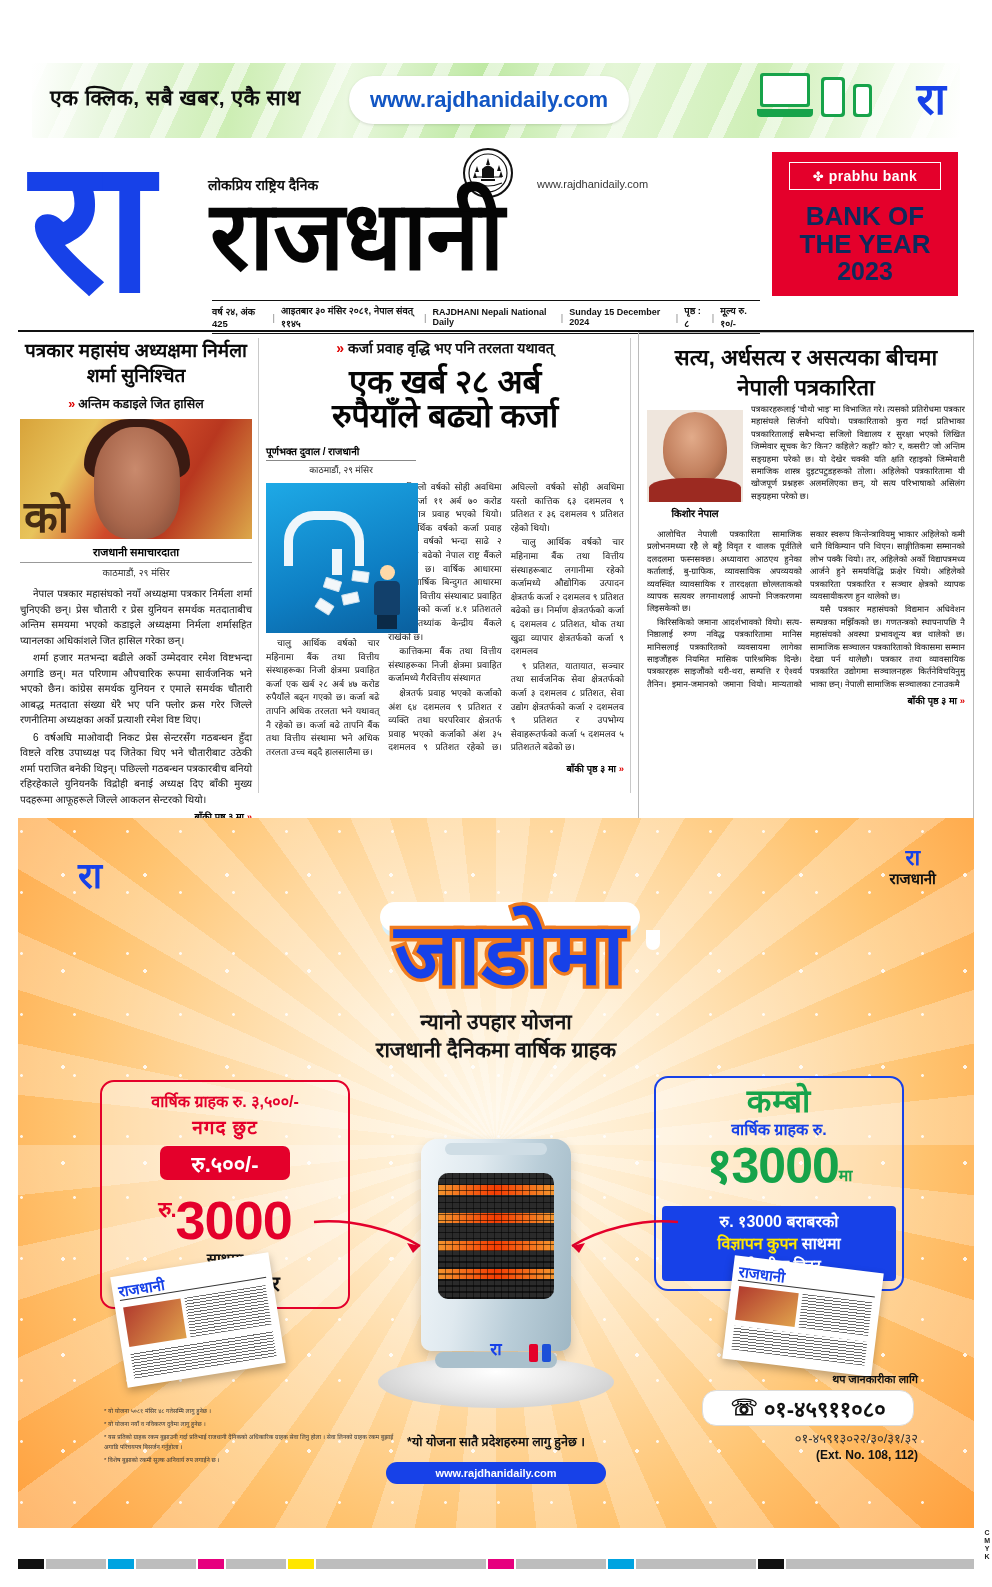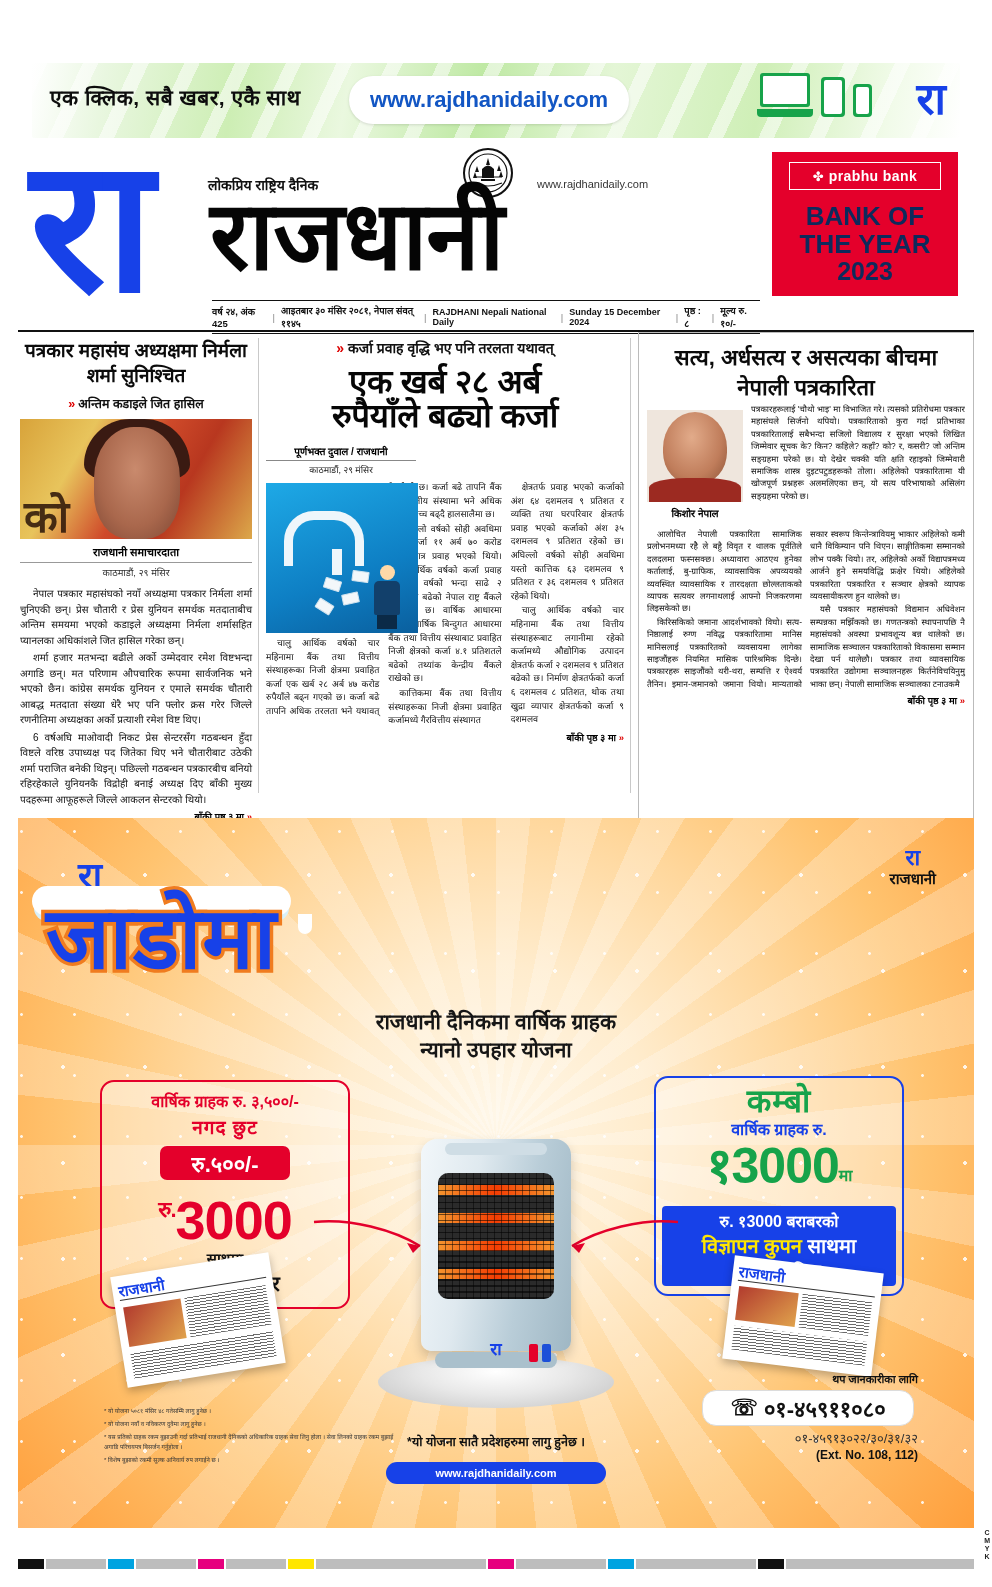--- a/index.html
+++ b/index.html
@@ -69,21 +69,21 @@
   .cap-sub{text-align:center;font-size:9.5px;color:#333;margin-top:3px;}
   .body-l{margin-top:7px;font-size:10px;line-height:15.5px;text-align:justify;color:#111;}
   .body-l p{margin:0 0 2px 0;text-indent:13px;}
   .contin{text-align:right;font-size:9.5px;font-weight:bold;margin-top:3px;}
   .contin .arw{color:#d00;}
 
   .kick-c{font-size:14px;font-weight:bold;text-align:center;color:#111;}
   .kick-c .arw{color:#d00;margin-right:4px;}
   .hl-c{font-size:33px;line-height:40px;font-weight:bold;text-align:center;color:#060606;margin-top:5px;letter-spacing:-.3px;}
   .byline-wrap{margin-top:8px;width:150px;}
-  .byline{font-size:10px;font-weight:bold;text-align:center;border-bottom:1px solid #888;padding-bottom:2px;}
+  .byline{font-size:10px;font-weight:bold;text-align:left;border-bottom:1px solid #888;padding-bottom:2px;}
   .byplace{font-size:9px;text-align:center;margin-top:2px;color:#222;}
   .c-cols{margin-top:5px;column-count:3;column-gap:9px;font-size:9px;line-height:13.6px;text-align:justify;color:#111;}
   .c-cols p{margin:0 0 1px 0;text-indent:11px;}
   .art-img{width:152px;height:150px;background:linear-gradient(160deg,#1ea9e6 0%,#0e7fc4 60%,#0a5f9e 100%);position:relative;overflow:hidden;
       float:left;margin:2px 8px 4px 0;}
   .art-img .tap{position:absolute;left:18px;top:28px;width:62px;height:46px;border:9px solid #eef6fb;border-radius:30px 30px 0 0;border-bottom:0;}
   .art-img .spout{position:absolute;left:66px;top:66px;width:10px;height:26px;background:#eef6fb;}
   .art-img .bill{position:absolute;width:15px;height:9px;background:#f3f7fa;border:1px solid #cfe2ee;border-radius:1px;}
   .art-img .person{position:absolute;right:16px;bottom:6px;width:30px;height:62px;}
   .art-img .person .hd{width:15px;height:15px;border-radius:50%;background:#ffd9a8;margin:0 auto;}
@@ -107,21 +107,21 @@
   .ad .rays{position:absolute;left:50%;top:46%;width:1500px;height:1500px;transform:translate(-50%,-50%);
      background:repeating-conic-gradient(from 0deg, rgba(255,255,255,.34) 0deg 6deg, rgba(255,255,255,0) 6deg 12deg);opacity:.75;}
   .ad .snow{position:absolute;inset:0;background-image:
      radial-gradient(circle,#fff 1.6px,transparent 2px),radial-gradient(circle,#fff 1.2px,transparent 1.6px);
      background-size:82px 96px,53px 61px;background-position:4px 9px,30px 44px;opacity:.85;}
   .ad-logo-l{position:absolute;left:60px;top:32px;font-size:36px;color:#1741e8;font-weight:bold;}
   .ad-logo-r{position:absolute;right:38px;top:30px;text-align:center;}
   .ad-logo-r .r1{font-size:22px;color:#1741e8;font-weight:bold;line-height:20px;}
   .ad-logo-r .r2{font-size:15px;font-weight:bold;color:#111;}
 
-  .jado-wrap{position:absolute;left:0;right:0;top:72px;text-align:left;padding-left:28px;}
+  .jado-wrap{position:absolute;left:0;right:0;top:88px;text-align:center;padding-left:28px;}
   .jado{display:inline-block;position:relative;font-size:86px;line-height:96px;font-weight:bold;color:#1741e8;
      -webkit-text-stroke:7px #f07c1f;paint-order:stroke fill;letter-spacing:1px;}
   .jado .ice{position:absolute;left:-14px;right:-14px;top:-4px;height:30px;background:#fff;border-radius:16px;
      box-shadow:0 7px 0 -2px #d9f1fb;}
   .jado .ic2{position:absolute;top:24px;height:16px;width:14px;background:#fff;border-radius:0 0 9px 9px;}
   .jado-txt{position:relative;z-index:2;}
   .ad-sub{position:absolute;left:0;right:0;top:190px;text-align:center;font-size:21px;line-height:28px;font-weight:bold;color:#161616;}
 
   .offer-l{position:absolute;left:82px;top:262px;width:250px;border:2px solid #e4002b;border-radius:14px;background:rgba(255,255,255,.35);
      padding:8px 6px 10px;text-align:center;box-sizing:border-box;}
@@ -134,21 +134,21 @@
   .ol-4{font-size:21px;font-weight:bold;color:#111;margin-top:1px;}
 
   .offer-r{position:absolute;right:70px;top:258px;width:250px;border:2px solid #1741e8;border-radius:14px;background:rgba(255,255,255,.35);
      padding:6px 6px 8px;text-align:center;box-sizing:border-box;}
   .or-1{font-size:32px;line-height:34px;font-weight:bold;color:#16a34a;letter-spacing:1px;}
   .or-2{font-size:16px;font-weight:bold;color:#1741e8;}
   .or-big{font-size:50px;line-height:52px;font-weight:bold;color:#16a34a;letter-spacing:-1px;}
   .or-big small{font-size:16px;vertical-align:2px;}
   .or-box{margin-top:4px;background:#1741e8;border-radius:4px;padding:4px 2px 5px;}
   .or-box .b1{font-size:16px;font-weight:bold;color:#fff;}
-  .or-box .b2{font-size:20px;font-weight:bold;color:#fff;}
+  .or-box .b2{font-size:16px;font-weight:bold;color:#fff;}
   .or-box .b2 em{color:#ffe600;font-style:normal;}
   .or-box .b3{font-size:16px;font-weight:bold;color:#fff;}
 
   
   .pedestal{position:absolute;left:50%;transform:translateX(-50%);bottom:120px;width:236px;height:52px;border-radius:50%;
      background:radial-gradient(ellipse at 50% 30%,#ffffff 0%,#e8e8e8 45%,#c2c2c2 100%);}
   .heater{position:absolute;left:50%;transform:translateX(-50%);bottom:144px;width:150px;height:245px;}
   .heater .body{position:absolute;left:0;top:0;width:150px;height:212px;border-radius:16px 16px 10px 10px;
      background:linear-gradient(100deg,#f2f7fa 0%,#dfe9ef 34%,#b9cdd8 66%,#9fb7c4 100%);box-shadow:0 6px 12px rgba(0,0,0,.18);}
   .heater .grill{position:absolute;left:17px;top:34px;width:116px;height:126px;border-radius:10px;background:#2b2b2b;overflow:hidden;}
@@ -312,20 +312,21 @@
             <div class="hd"></div>
               <div class="bd"></div>
               <div class="lg"></div>
           </div>
         </div>
         <p>चालु आर्थिक वर्षको चार महिनामा बैंक तथा वित्तीय संस्थाहरूका निजी क्षेत्रमा प्रवाहित कर्जा एक खर्ब २८ अर्ब ४७ करोड रुपैयाँले बढ्न गएको छ। कर्जा बढे तापनि अधिक तरलता भने यथावत् नै रहेको छ। कर्जा बढे तापनि बैंक तथा वित्तीय संस्थामा भने अधिक तरलता उच्च बढ्दै हालसालैमा छ।</p>
         <p>अघिल्लो वर्षको सोही अवधिमा यस्तो कर्जा ११ अर्ब ७० करोड रुपैयाँ मात्र प्रवाह भएको थियो। चालु आर्थिक वर्षको कर्जा प्रवाह अघिल्लो वर्षको भन्दा साढे २ प्रतिशतले बढेको नेपाल राष्ट्र बैंकले जनाएको छ। वार्षिक आधारमा अर्थात् वार्षिक बिन्दुगत आधारमा बैंक तथा वित्तीय संस्थाबाट प्रवाहित निजी क्षेत्रको कर्जा ४.१ प्रतिशतले बढेको तथ्यांक केन्द्रीय बैंकले राखेको छ।</p>
         <p>कात्तिकमा बैंक तथा वित्तीय संस्थाहरूका निजी क्षेत्रमा प्रवाहित कर्जामध्ये गैरवित्तीय संस्थागत</p>
         <p>क्षेत्रतर्फ प्रवाह भएको कर्जाको अंश ६४ दशमलव ९ प्रतिशत र व्यक्ति तथा घरपरिवार क्षेत्रतर्फ प्रवाह भएको कर्जाको अंश ३५ दशमलव ९ प्रतिशत रहेको छ। अघिल्लो वर्षको सोही अवधिमा यस्तो कात्तिक ६३ दशमलव ९ प्रतिशत र ३६ दशमलव ९ प्रतिशत रहेको थियो।</p>
         <p>चालु आर्थिक वर्षको चार महिनामा बैंक तथा वित्तीय संस्थाहरूबाट लगानीमा रहेको कर्जामध्ये औद्योगिक उत्पादन क्षेत्रतर्फ कर्जा २ दशमलव ९ प्रतिशत बढेको छ। निर्माण क्षेत्रतर्फको कर्जा ६ दशमलव ८ प्रतिशत, थोक तथा खुद्रा व्यापार क्षेत्रतर्फको कर्जा ९ दशमलव</p>
+        <p>९ प्रतिशत, यातायात, सञ्चार तथा सार्वजनिक सेवा क्षेत्रतर्फको कर्जा ३ दशमलव ८ प्रतिशत, सेवा उद्योग क्षेत्रतर्फको कर्जा २ दशमलव ९ प्रतिशत र उपभोग्य सेवाहरूतर्फको कर्जा ५ दशमलव ५ प्रतिशतले बढेको छ।</p>
       </div>
       <div class="contin">
         <span>बाँकी पृष्ठ ३ मा</span>
         <span class="arw">»</span>
       </div>
     </div>
 
     <div class="col-r">
       <div class="hl-r">सत्य, अर्धसत्य र असत्यका बीचमा नेपाली पत्रकारिता</div>
       <div style="overflow:hidden">
@@ -363,22 +364,22 @@
       <div class="jado">
         <span class="jado-txt">जाडोमा</span>
         <span class="ice"></span>
         <span class="ic2" style="left:24px"></span>
         <span class="ic2" style="left:96px;height:22px"></span>
         <span class="ic2" style="left:178px;height:13px"></span>
         <span class="ic2" style="left:252px;height:20px"></span>
       </div>
     </div>
     <div class="ad-sub">
+      <div>न्यानो उपहार योजना</div>
       <div>राजधानी दैनिकमा वार्षिक ग्राहक</div>
-      <div>न्यानो उपहार योजना</div>
     </div>
 
     <div class="offer-l">
       <div class="ol-1">वार्षिक ग्राहक रु. ३,५००/-</div>
       <div class="ol-2">नगद छुट</div>
       <div class="ol-pill">रु.५००/-</div>
       <div class="ol-big">
         <small>रु.</small><span>3000</span>
       </div>
       <div class="ol-3">साथमा</div>

